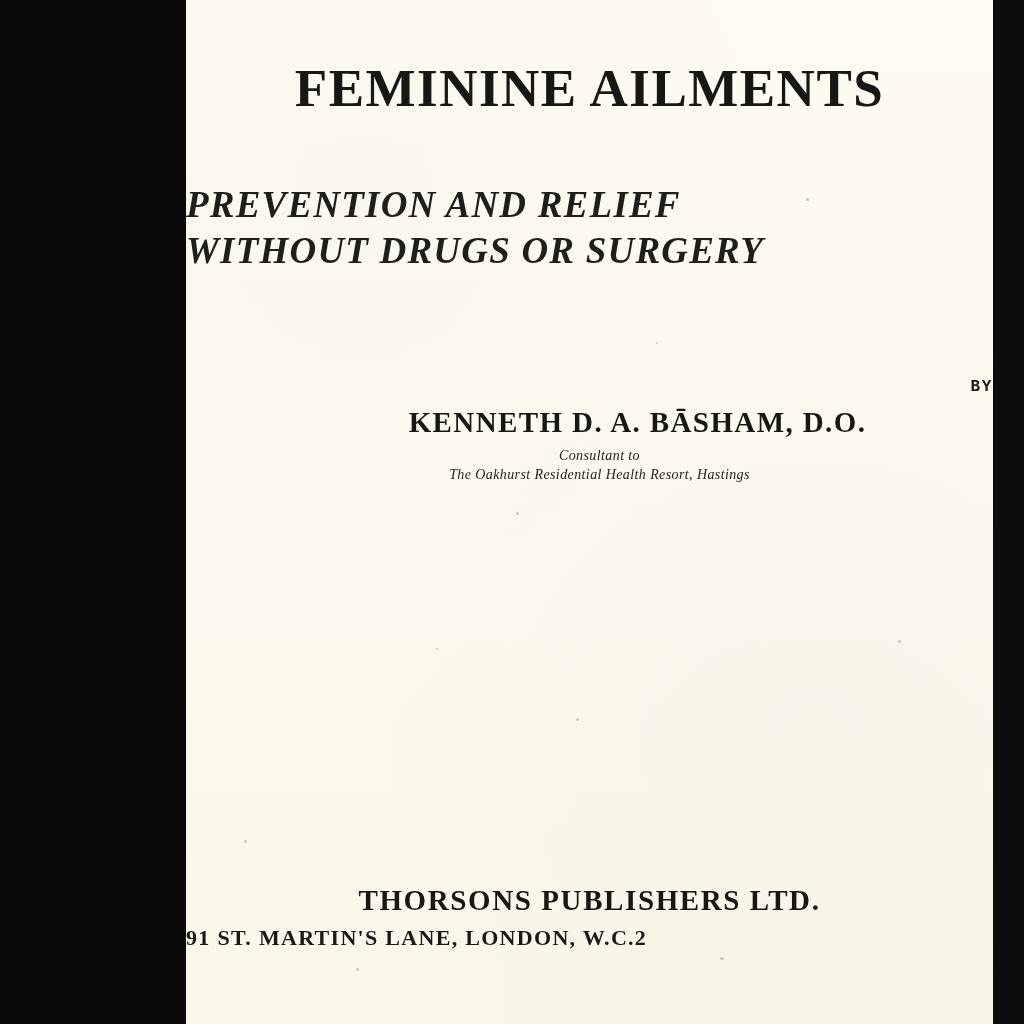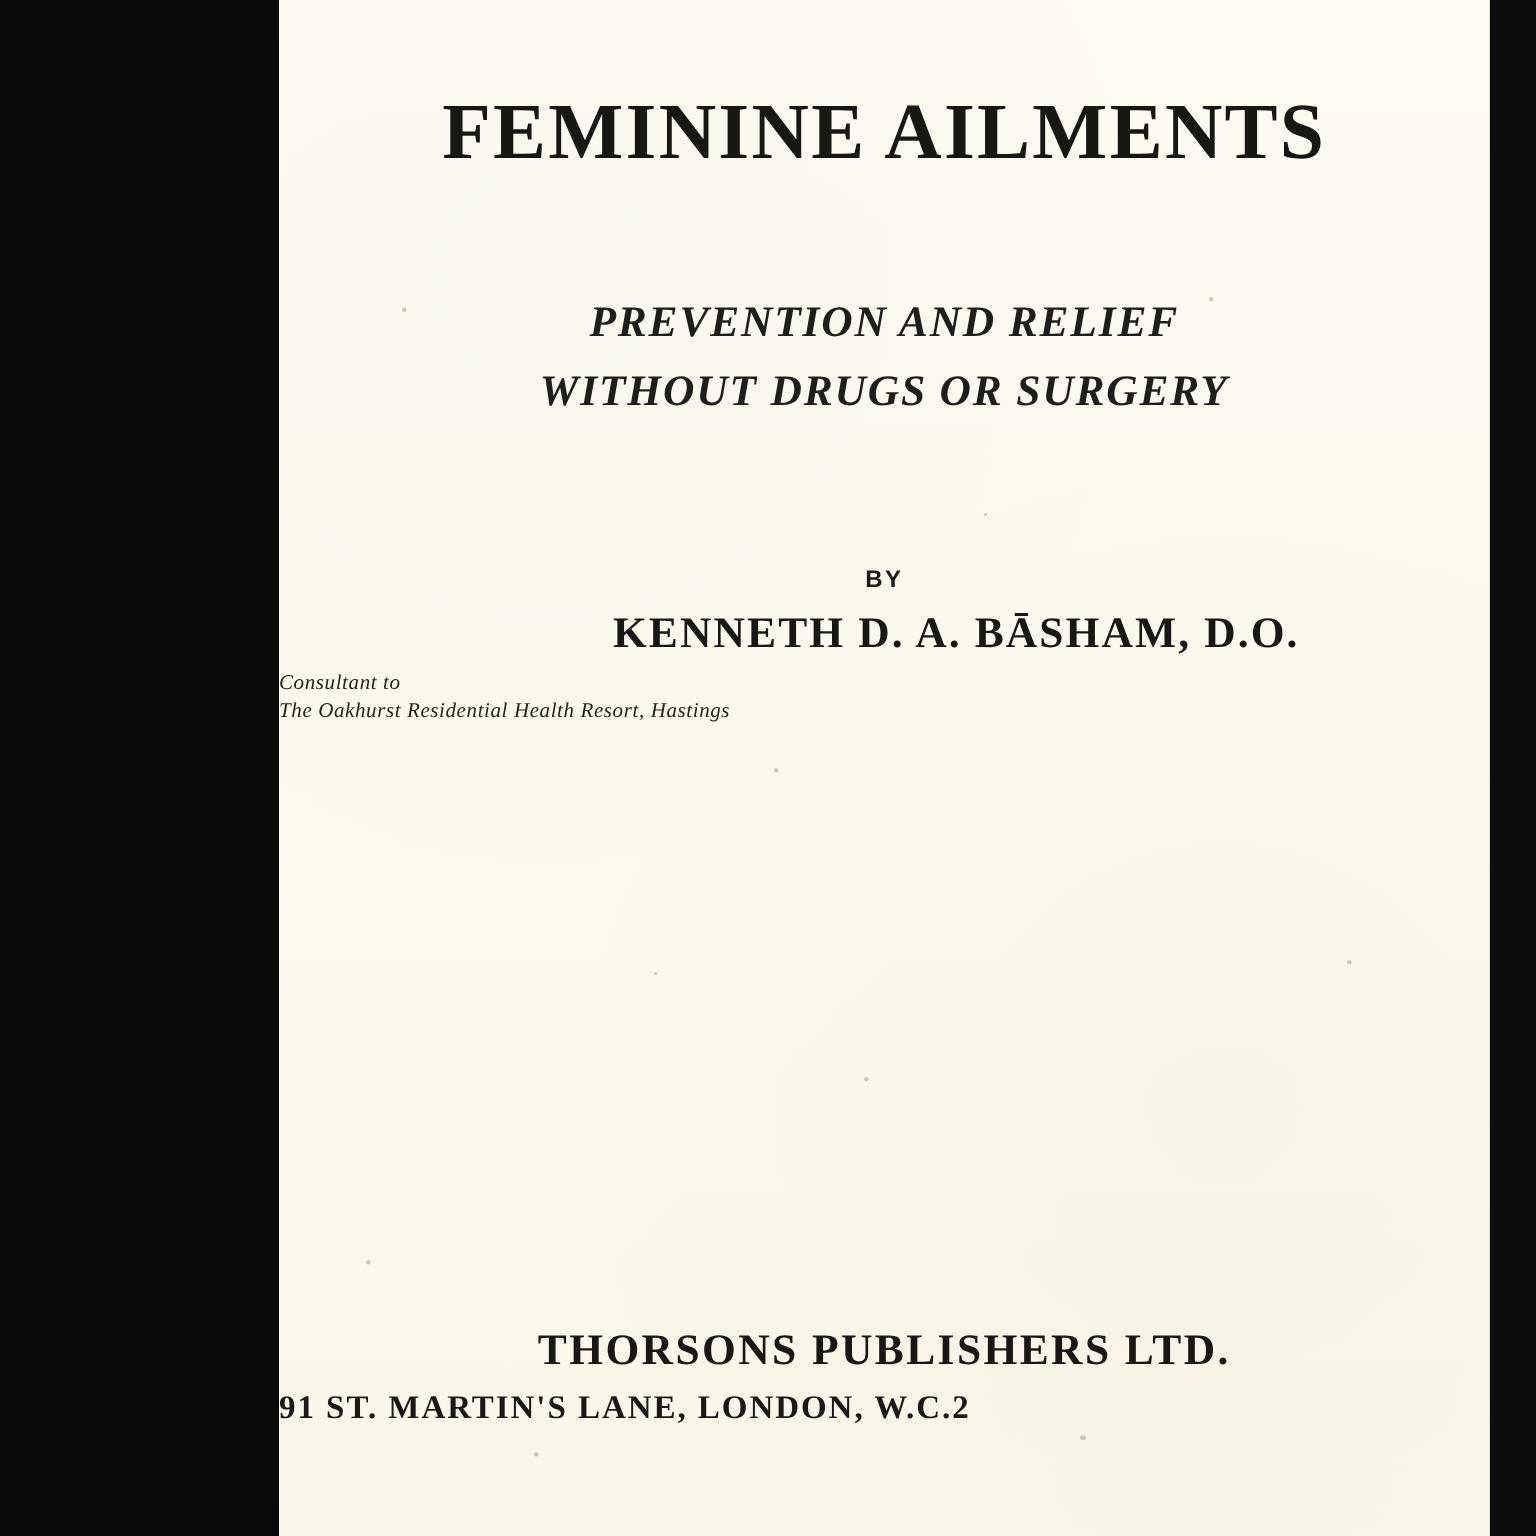--- a/index.html
+++ b/index.html
@@ -76,43 +76,43 @@
     text-align: center;
     font-family: "Liberation Serif", serif;
     font-weight: bold;
     font-size: 53px;
     letter-spacing: 1.5px;
     color: #191714;
   }
 
   .subtitle {
     position: absolute;
-    top: 192px;
-    left: 0;
-    width: 807px;
-    text-align: center;
+    top: 182px;
+    left: 0;
+    width: 807px;
+    text-align: left;
     font-family: "Liberation Serif", serif;
     font-style: italic;
     font-weight: bold;
-    font-size: 29px;
+    font-size: 37px;
     letter-spacing: 1.2px;
     line-height: 46px;
     color: #201e1a;
   }
   .subtitle .line2 {
     display: block;
   }
 
   .by-label {
     position: absolute;
     top: 378px;
     left: 0;
     width: 807px;
-    text-align: center;
-    font-family: Liberation Sans, sans-serif;
+    text-align: right;
+    font-family: Liberation Mono, monospace;
     font-weight: bold;
     font-size: 16px;
     letter-spacing: 1.6px;
     color: #1d1b18;
   }
 
   .author {
     position: absolute;
     top: 406px;
     left: 0;
@@ -122,22 +122,23 @@
     font-weight: bold;
     font-size: 29px;
     letter-spacing: 1.4px;
     color: #191714;
     margin-left: 48px;
   }
 
   .affiliation {
     position: absolute;
     top: 446px;
-    left: 0;
-    width: 807px;
+    left: 10px;
+    width: 807px;
+    text-align: center;
     font-family: "Liberation Serif", serif;
     font-style: italic;
     font-size: 14px;
     line-height: 19px;
     letter-spacing: 0.4px;
     color: #26231f;
   }
   .affiliation .aff2 { display: block; }
 
   .publisher {

